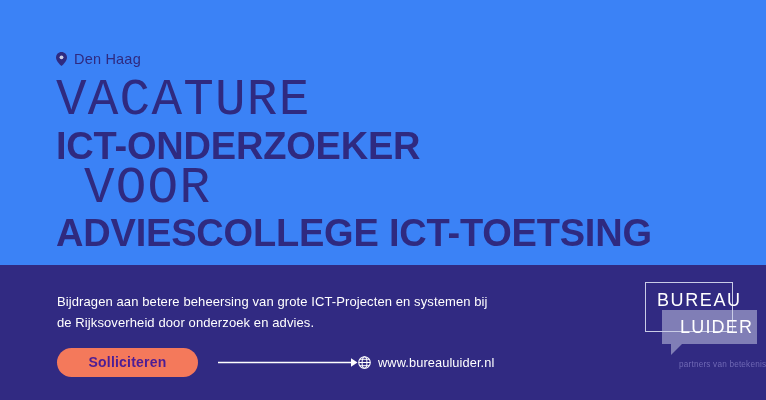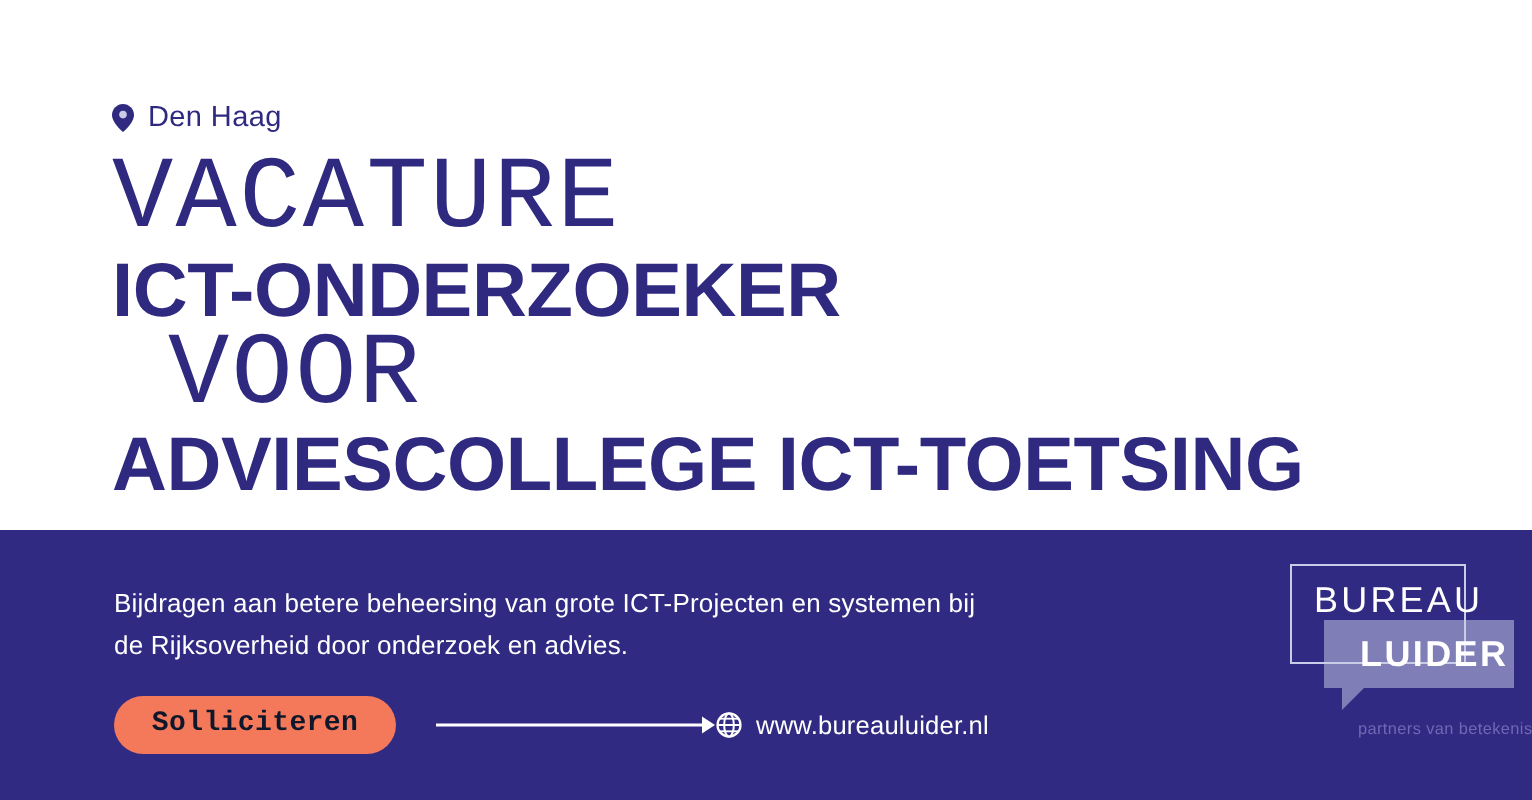--- a/index.html
+++ b/index.html
@@ -20,21 +20,21 @@
     height: 400px;
     overflow: hidden;
   }
 
   
   #top-panel {
     position: absolute;
     left: 0; top: 0;
     width: 766px;
     height: 265px;
-    background: #ffffff;
+    background: #3b82f6;
   }
 
   #location {
     position: absolute;
     left: 56px;
     top: 49px;
     display: flex;
     align-items: center;
     gap: 7px;
     height: 20px;
@@ -113,22 +113,22 @@
     align-items: center;
     height: 30px;
   }
 
   #apply-button {
     width: 141px;
     height: 29px;
     border-radius: 15px;
     background: #f4795b;
     border: none;
-    color: #0f172a;
-    font-family: Liberation Mono, monospace;
+    color: #4c1d95;
+    font-family: Liberation Sans, sans-serif;
     font-size: 14px;
     font-weight: 700;
     letter-spacing: 0.2px;
     cursor: pointer;
     padding: 0;
     display: flex;
     align-items: center;
     justify-content: center;
   }
 
@@ -191,21 +191,21 @@
     width: 95px;
     height: 34px;
     background: rgba(201, 204, 230, 0.52);
   }
   #logo-luider .logo-word {
     position: absolute;
     left: 18px;
     top: 7px;
     color: #ffffff;
     font-size: 18px;
-    font-weight: 700;
+    font-weight: 400;
     letter-spacing: 1.2px;
     line-height: 20px;
     text-align: right;
   }
   #logo-luider-tail {
     position: absolute;
     left: 26px;
     top: 62px;
     width: 0;
     height: 0;

